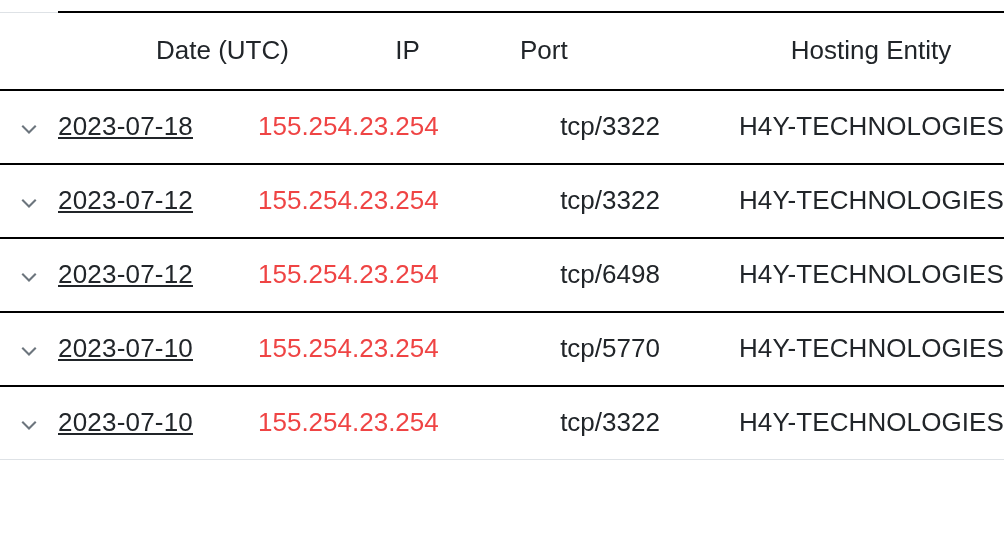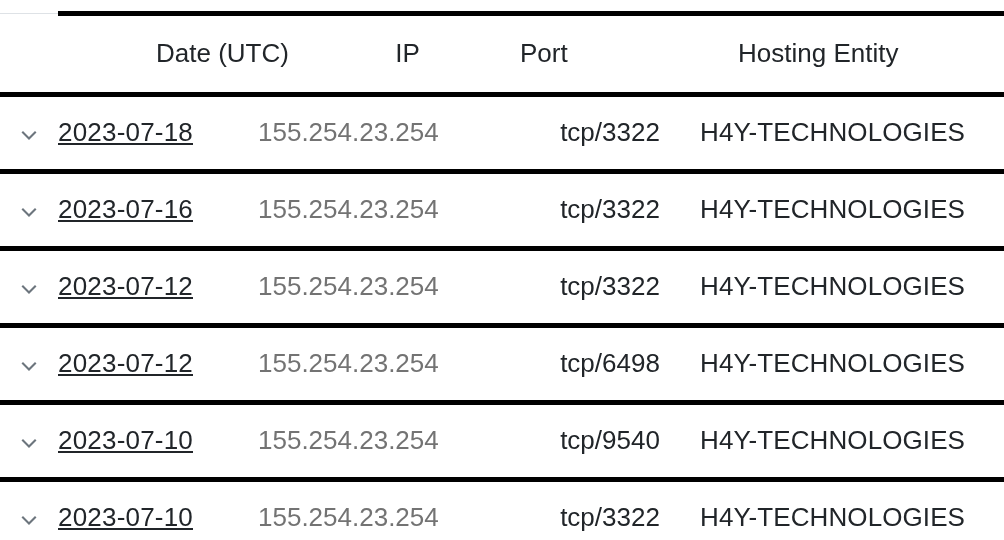--- a/index.html
+++ b/index.html
@@ -31,40 +31,40 @@
 
   
   col.col-toggle  { width: 58px;  }
   col.col-date    { width: 200px; }
   col.col-ip      { width: 262px; }
   col.col-port    { width: 180px; }
   col.col-entity  { width: 304px; }
 
   table.scan-table th,
   table.scan-table td {
-    border-top: 5px solid #000000;
+    border-top: 2px solid #000000;
     padding: 0;
     font-weight: normal;
     font-size: 26px;
     line-height: 1.2;
     color: #212529;
     vertical-align: middle;
     white-space: nowrap;
   }
 
   
   thead th {
     height: 76px;
     text-align: left;
   }
   thead th.th-toggle { border-top: 1px solid #dee2e6; }
   thead th.th-date   { padding-left: 98px; }
   thead th.th-ip     { padding-left: 37px; text-align: center; }
   thead th.th-port   { text-align: left; padding-right: 24px; }
-  thead th.th-entity { padding-left: 38px; }
+  thead th.th-entity { padding-left: 38px; text-align: center; }
 
   
   tbody td {
     height: 72px;
   }
   tbody tr:last-child td {
     border-bottom: 1px solid #dee2e6;
   }
 
   td.cell-toggle {
@@ -78,24 +78,25 @@
   td.cell-ip {
     padding-left: 37px;
   }
   td.cell-port {
     text-align: center;
     padding-right: 24px;
   }
   td.cell-entity {
     padding-left: 38px;
     letter-spacing: 0.1px;
+    text-align: right;
   }
 
   .ip-link {
-    color: #737373;
+    color: #ef4444;
     text-decoration: none;
     cursor: pointer;
   }
 
   .chevron-icon {
     display: inline-block;
     width: 26px;
     height: 26px;
     line-height: 0;
     cursor: pointer;
@@ -141,50 +142,41 @@
               </svg></span></td>
           <td class="cell-date">2023-07-18</td>
           <td class="cell-ip"><a class="ip-link">155.254.23.254</a></td>
           <td class="cell-port">tcp/3322</td>
           <td class="cell-entity">H4Y-TECHNOLOGIES</td>
         </tr>
         <tr>
           <td class="cell-toggle"><span class="chevron-icon"><svg viewBox="0 0 26 26" aria-hidden="true">
                 <path d="M7 10.5 L13 16.5 L19 10.5"></path>
               </svg></span></td>
-          <td class="cell-date">2023-07-16</td>
-          <td class="cell-ip"><a class="ip-link">155.254.23.254</a></td>
-          <td class="cell-port">tcp/3322</td>
-          <td class="cell-entity">H4Y-TECHNOLOGIES</td>
-        </tr>
-        <tr>
-          <td class="cell-toggle"><span class="chevron-icon"><svg viewBox="0 0 26 26" aria-hidden="true">
-                <path d="M7 10.5 L13 16.5 L19 10.5"></path>
-              </svg></span></td>
           <td class="cell-date">2023-07-12</td>
           <td class="cell-ip"><a class="ip-link">155.254.23.254</a></td>
           <td class="cell-port">tcp/3322</td>
           <td class="cell-entity">H4Y-TECHNOLOGIES</td>
         </tr>
         <tr>
           <td class="cell-toggle"><span class="chevron-icon"><svg viewBox="0 0 26 26" aria-hidden="true">
                 <path d="M7 10.5 L13 16.5 L19 10.5"></path>
               </svg></span></td>
           <td class="cell-date">2023-07-12</td>
           <td class="cell-ip"><a class="ip-link">155.254.23.254</a></td>
           <td class="cell-port">tcp/6498</td>
           <td class="cell-entity">H4Y-TECHNOLOGIES</td>
         </tr>
         <tr>
           <td class="cell-toggle"><span class="chevron-icon"><svg viewBox="0 0 26 26" aria-hidden="true">
                 <path d="M7 10.5 L13 16.5 L19 10.5"></path>
               </svg></span></td>
           <td class="cell-date">2023-07-10</td>
           <td class="cell-ip"><a class="ip-link">155.254.23.254</a></td>
-          <td class="cell-port">tcp/9540</td>
+          <td class="cell-port">tcp/5770</td>
           <td class="cell-entity">H4Y-TECHNOLOGIES</td>
         </tr>
         <tr>
           <td class="cell-toggle"><span class="chevron-icon"><svg viewBox="0 0 26 26" aria-hidden="true">
                 <path d="M7 10.5 L13 16.5 L19 10.5"></path>
               </svg></span></td>
           <td class="cell-date">2023-07-10</td>
           <td class="cell-ip"><a class="ip-link">155.254.23.254</a></td>
           <td class="cell-port">tcp/3322</td>
           <td class="cell-entity">H4Y-TECHNOLOGIES</td>

